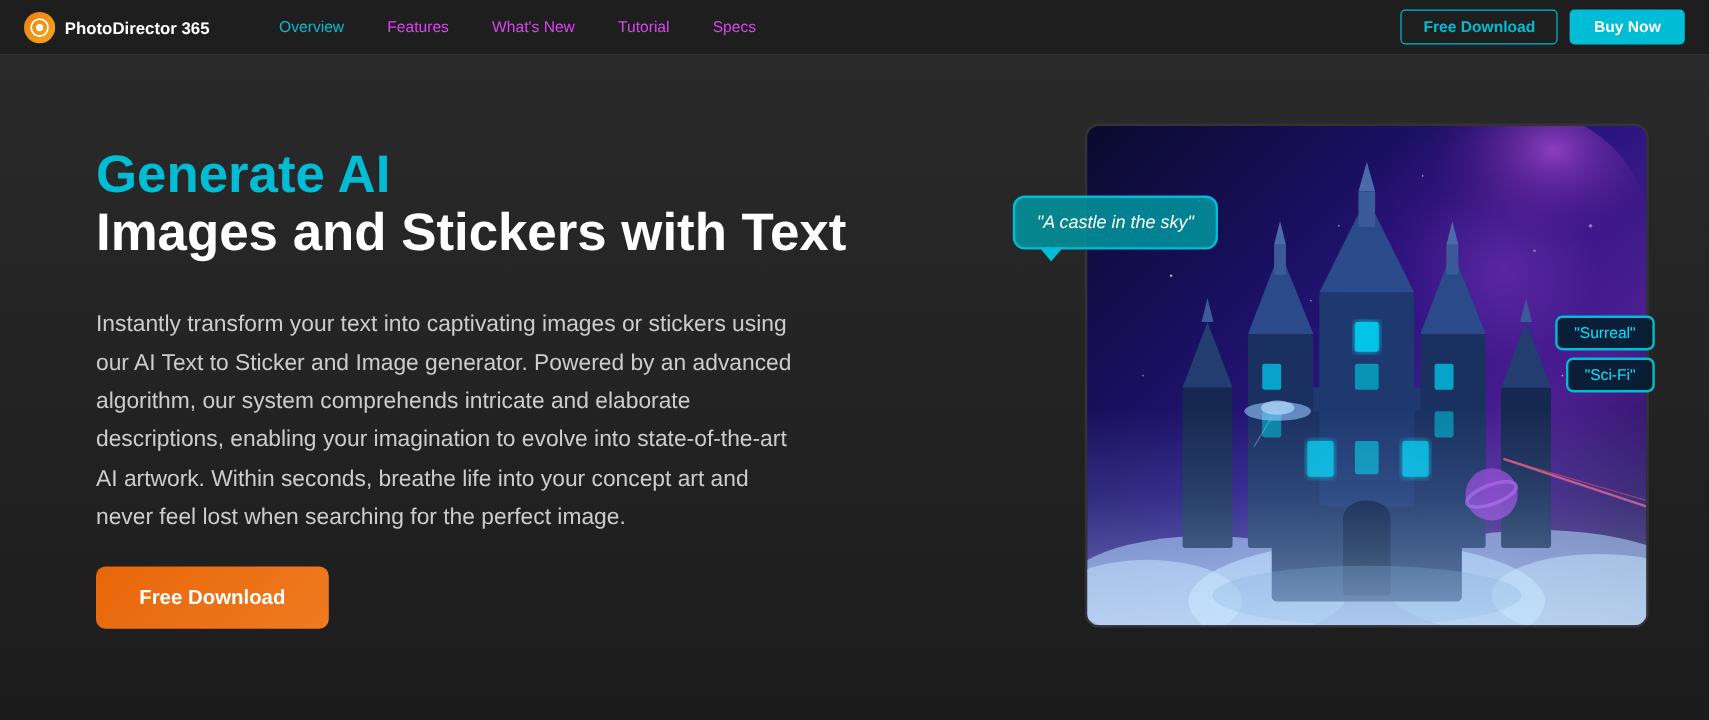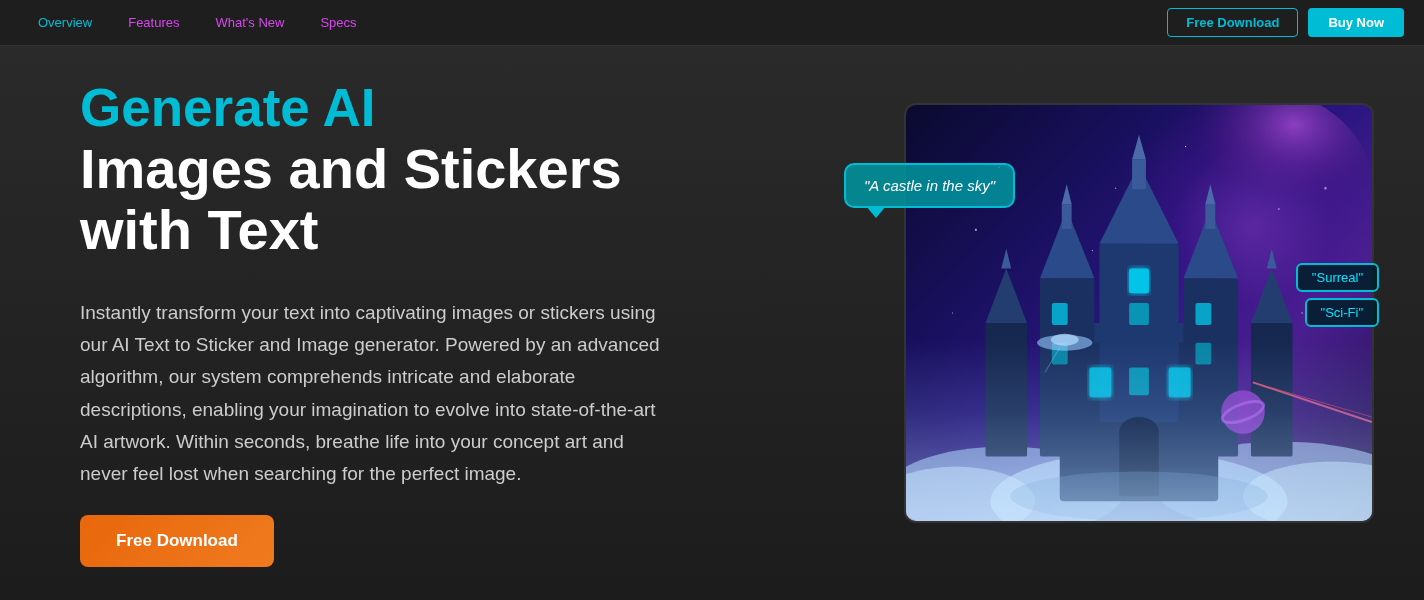--- a/index.html
+++ b/index.html
@@ -102,27 +102,27 @@
       align-items: center;
       padding: 0 80px;
       position: relative;
       overflow: hidden;
     }
     .hero-content {
       max-width: 660px;
       z-index: 2;
     }
     .hero-title-line1 {
-      font-size: 53px;
+      font-size: 44px;
       font-weight: 800;
       color: #00bcd4;
       line-height: 1.1;
     }
     .hero-title-line2 {
-      font-size: 56px;
+      font-size: 44px;
       font-weight: 800;
       color: #fff;
       line-height: 1.1;
       margin-bottom: 36px;
     }
     .hero-description {
       color: #ccc;
       font-size: 19px;
       line-height: 1.7;
       max-width: 590px;
@@ -259,25 +259,35 @@
       left: 0;
       width: 100%;
       height: 180px;
       background: linear-gradient(180deg, transparent 0%, rgba(150,200,255,0.15) 40%, rgba(180,220,255,0.3) 70%, rgba(200,230,255,0.5) 100%);
     }
   </style>
 </head>
 <body>
 
 <nav class="navbar">
+  <div class="navbar-brand">
+    <div class="brand-icon">
+      <svg width="16" height="16" viewBox="0 0 16 16">
+        <circle cx="8" cy="8" r="7" fill="none" stroke="white" stroke-width="1.5"></circle>
+        <circle cx="8" cy="8" r="3" fill="white"></circle>
+      </svg>
+    </div>
+    <span class="brand-name">PhotoDirector 365</span>
+  </div>
 
   <div class="nav-links">
     <a class="nav-link active">Overview</a>
     <a class="nav-link">Features</a>
     <a class="nav-link">What's New</a>
+    <a class="nav-link">Tutorial</a>
     <a class="nav-link">Specs</a>
   </div>
 
   <div class="nav-actions">
     <button class="btn-free-download">Free Download</button>
     <button class="btn-buy-now">Buy Now</button>
   </div>
 </nav>
 
 <section class="hero">

